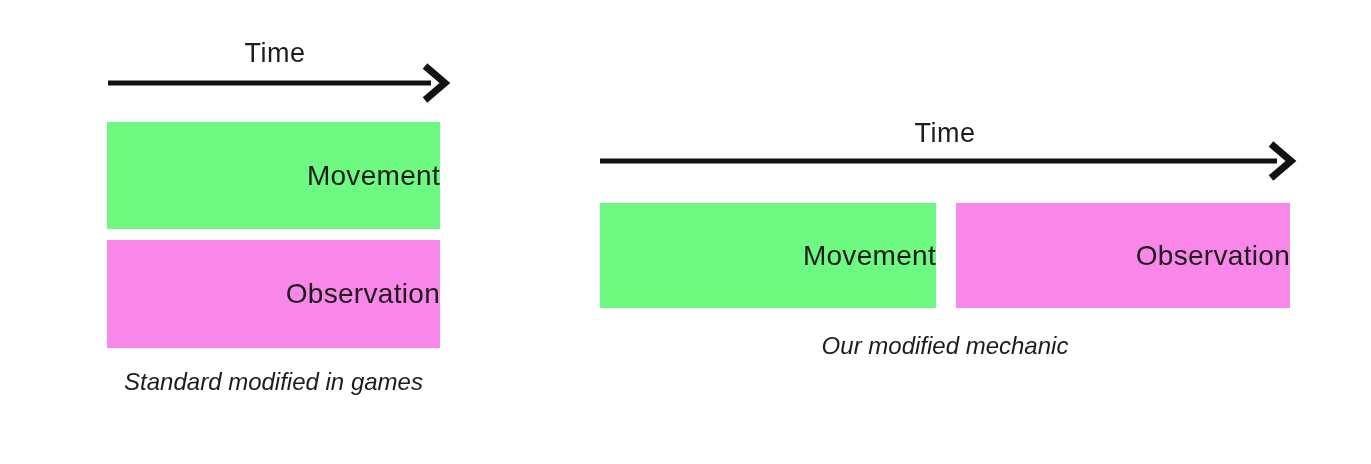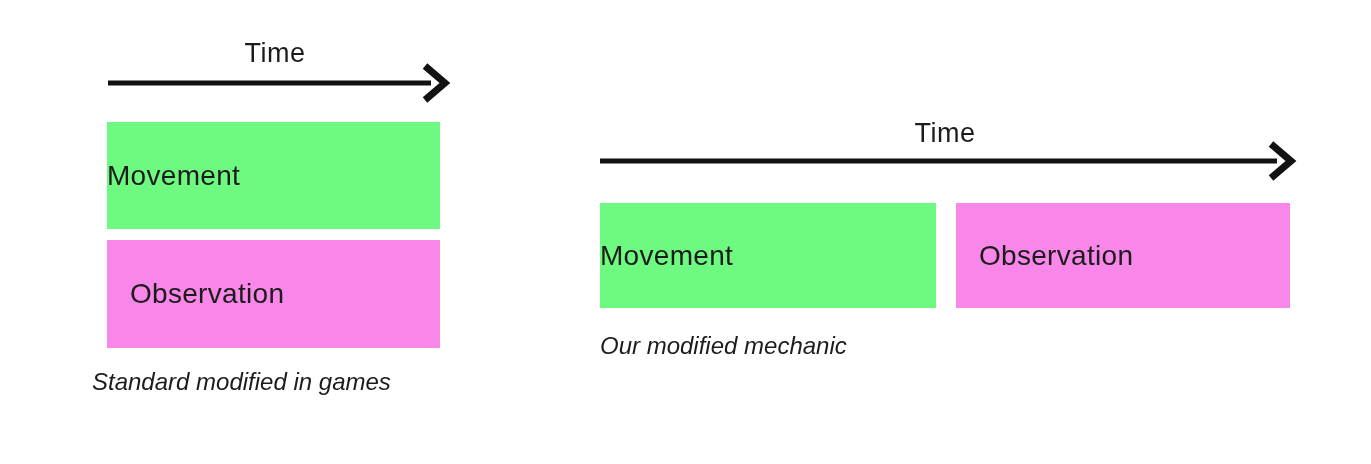--- a/index.html
+++ b/index.html
@@ -30,29 +30,30 @@
     letter-spacing: 0.5px;
   }
   .arrow-svg {
     position: absolute;
     color: #121212;
   }
   .block {
     position: absolute;
     display: flex;
     align-items: center;
-    justify-content: flex-start;
+    justify-content: flex-end;
     font-size: 28px;
     color: var(--ink);
     letter-spacing: 0.3px;
   }
   .block.movement { background: var(--movement-green); }
   .block.observation { background: var(--observation-pink); padding-left: 23px; }
   .caption {
     position: absolute;
+    text-align: center;
     font-style: italic;
     font-size: 24px;
     color: var(--ink);
   }
   
   .l-time     { left: 175px; top: 38px;  width: 200px; }
   .l-arrow    { left: 105px; top: 62px;  }
   .l-movement { left: 107px; top: 122px; width: 333px; height: 107px; }
   .l-observ   { left: 107px; top: 240px; width: 333px; height: 108px; }
   .l-caption  { left: 92px;  top: 368px; width: 363px; }

